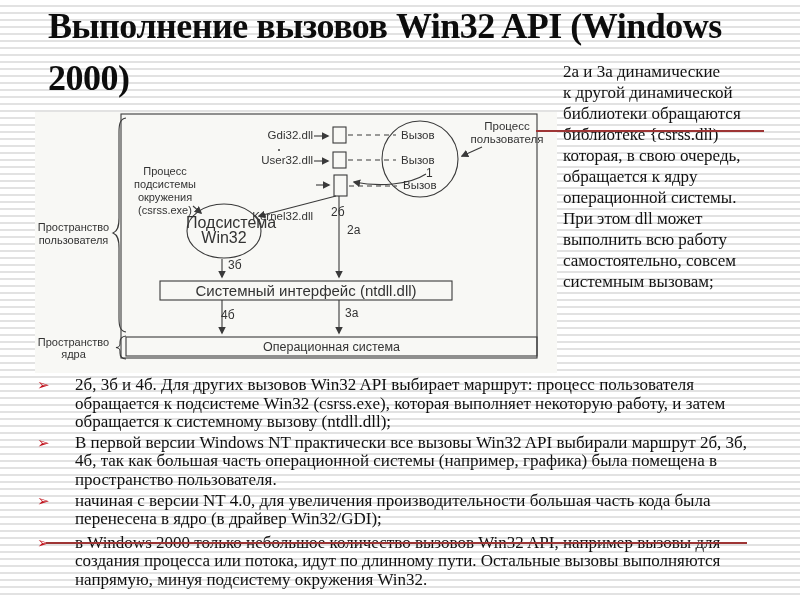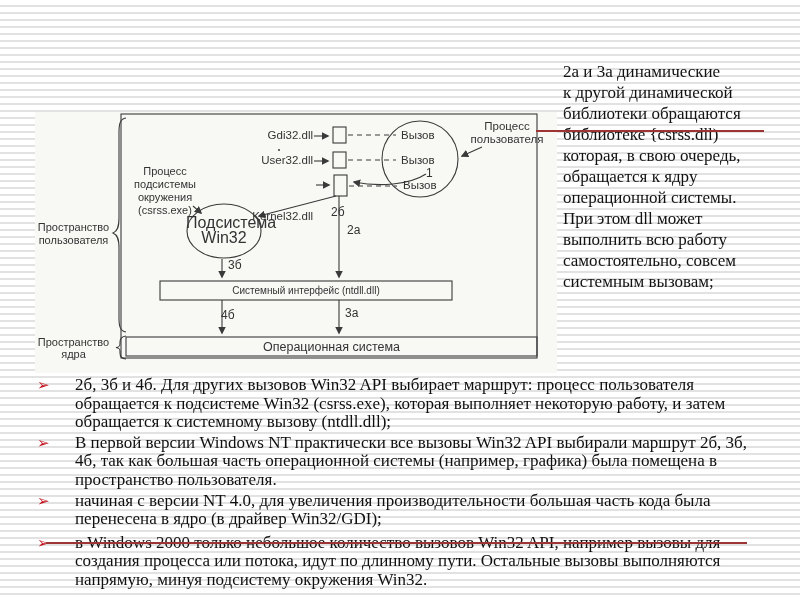--- a/index.html
+++ b/index.html
@@ -52,20 +52,24 @@
   .dl{position:absolute;font-size:11.5px;line-height:13px;white-space:nowrap;}
   .dl.c{text-align:center;white-space:normal;}
   .lbl-r{text-align:right;width:93px;}
   .num{font-size:12px;}
 </style>
 </head>
 <body>
 
 <div class="slide">
 
+  <div class="title">
+    <span>Выполнение вызовов Win32 API (Windows</span>
+    <span>2000)</span>
+  </div>
 
   <div class="scan">
     <svg width="522" height="261" viewBox="0 0 522 261">
       <defs>
         <marker id="ah" viewBox="0 0 10 10" refX="8" refY="5" markerWidth="7" markerHeight="7" orient="auto">
           <path d="M0,0 L10,5 L0,10 z" fill="#3a3a3a"></path>
         </marker>
       </defs>
       <g stroke="#3a3a3a" stroke-width="1.1" fill="none">
 
@@ -142,21 +146,21 @@
       <div>Подсистема</div>
       <div>Win32</div>
     </div>
 
     <div class="dl num" style="left:250px;top:94px;margin-left:46px;">2б</div>
     <div class="dl num" style="left:312px;top:112px;">2а</div>
     <div class="dl num" style="left:193px;top:147px;">3б</div>
     <div class="dl num" style="left:186px;top:197px;">4б</div>
     <div class="dl num" style="left:310px;top:195px;">3а</div>
 
-    <div class="dl c" style="left:125px;top:172px;width:292px;font-size:10px;">Системный интерфейс (ntdll.dll)</div>
+    <div class="dl c" style="left:125px;top:172px;width:292px;font-size:15px;">Системный интерфейс (ntdll.dll)</div>
 
     <div class="dl c" style="left:91px;top:229px;width:411px;font-size:12.5px;">Операционная система</div>
 
     <div class="dl c" style="left:0px;top:109px;width:77px;font-size:11px;">
       <div>Пространство</div>
       <div>пользователя</div>
     </div>
     <div class="dl c" style="left:0px;top:224px;width:77px;font-size:11px;line-height:12px;">
       <div>Пространство</div>
       <div>ядра</div>

